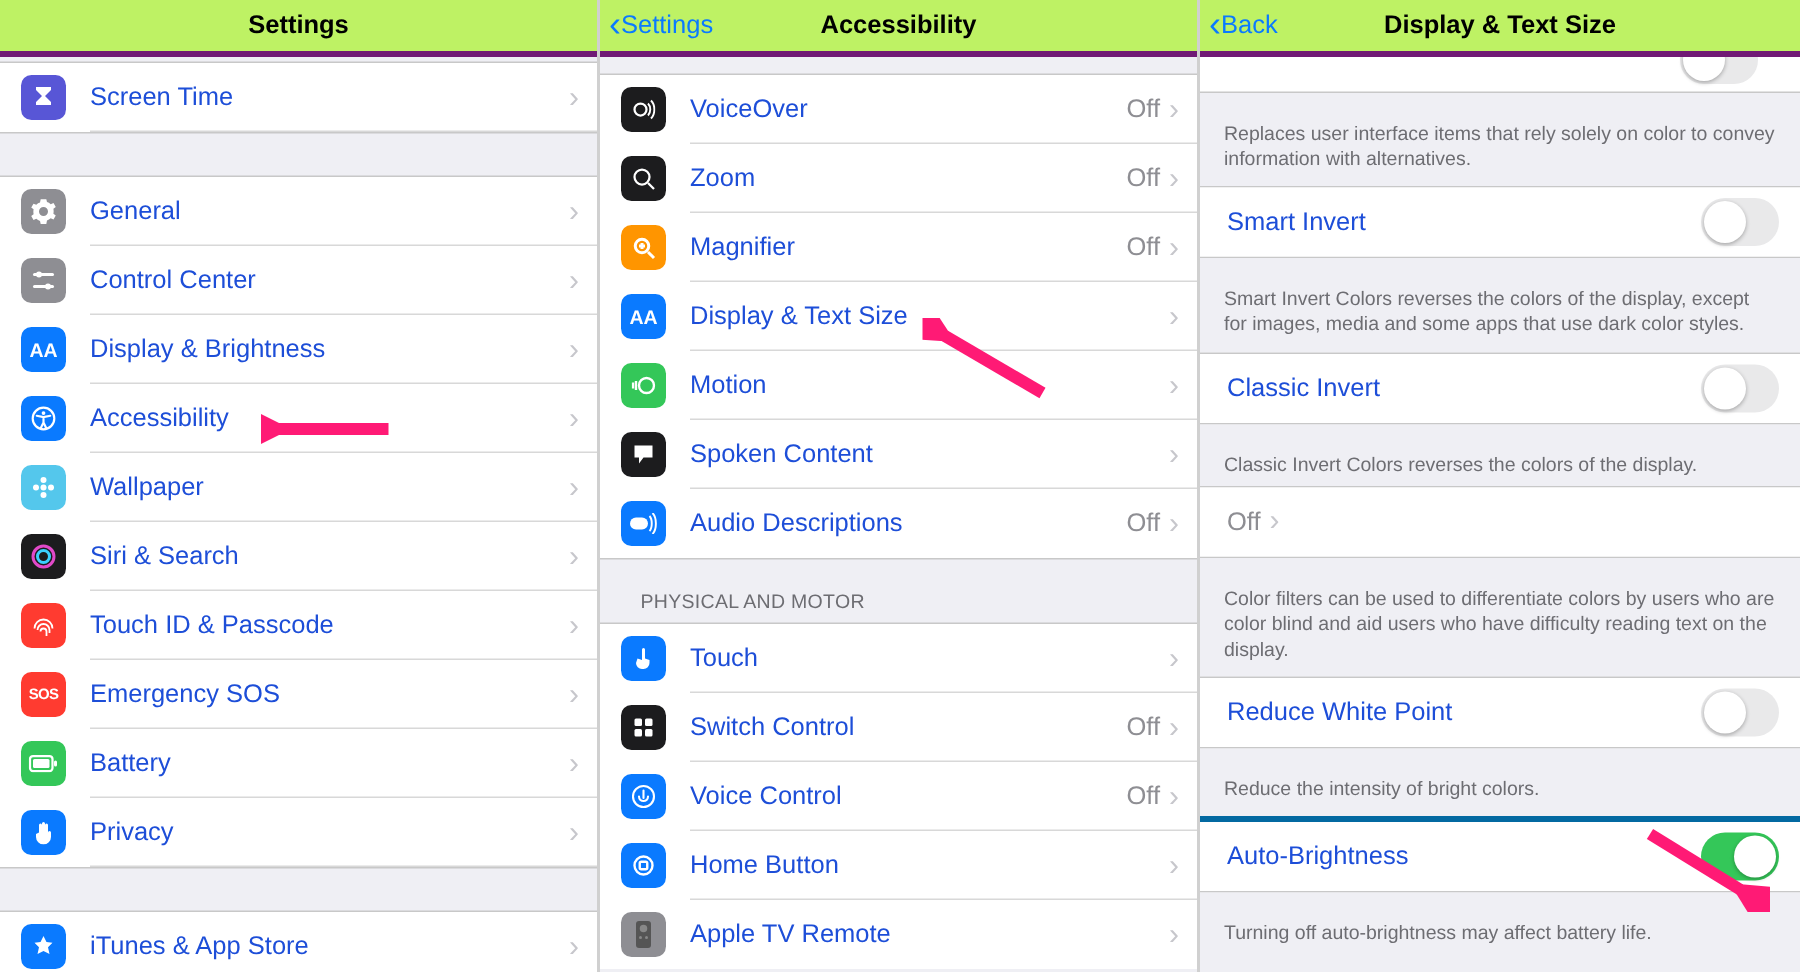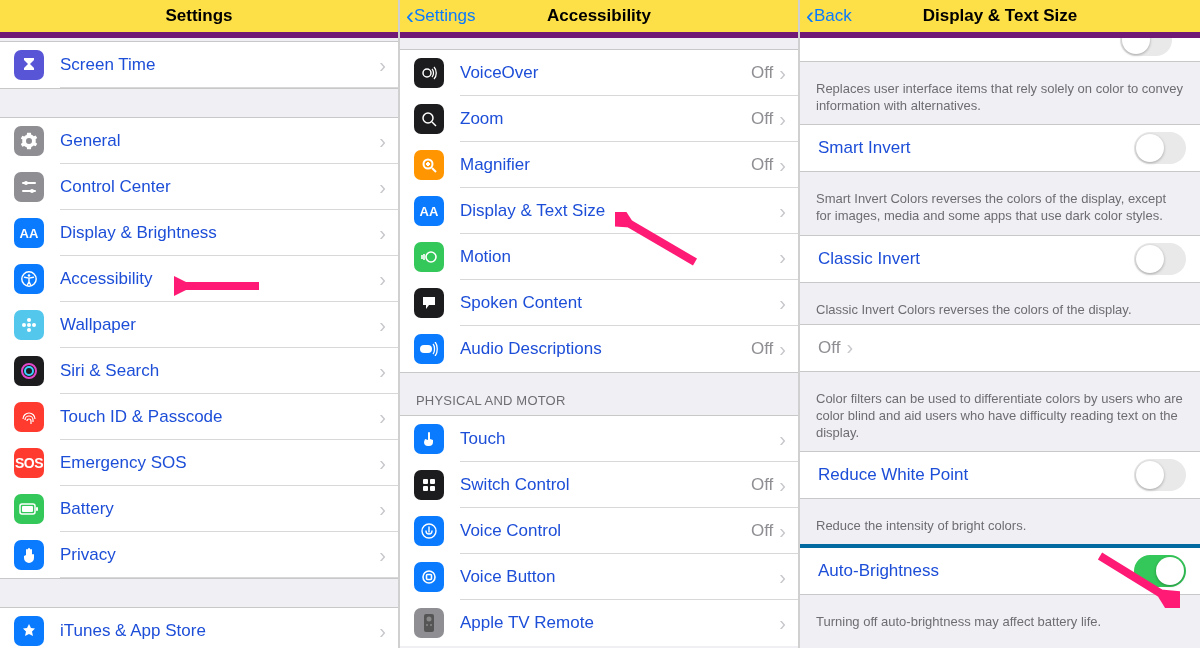--- a/index.html
+++ b/index.html
@@ -2,41 +2,41 @@
 <html><head>
 <meta charset="utf-8">
 <style>
   * { box-sizing: border-box; margin:0; padding:0; font-family: -apple-system, "Helvetica Neue", Arial, sans-serif; }
   body { background:#fff; width:1200px; height:648px; overflow:hidden; }
   .stage { display:flex; width:1200px; height:648px; }
   .pane { position:relative; width:400px; height:648px; border-right:2px solid #d0d0d0; overflow:hidden; background:#efeff4; }
   .pane:last-child { border-right:none; }
 
   
-  .navbar { height:38px; background:#fde047; border-bottom:6px solid #701a75; display:flex; align-items:center; position:relative; }
+  .navbar { height:38px; background:#bef264; border-bottom:4px solid #701a75; display:flex; align-items:center; position:relative; }
   .nav-title { position:absolute; left:0; right:0; text-align:center; font-size:17px; font-weight:600; color:#000; pointer-events:none; }
   .nav-back { display:flex; align-items:center; font-size:17px; color:#0a7aff; padding-left:6px; cursor:pointer; z-index:2; }
   .nav-back .chev { font-size:24px; line-height:1; margin-right:0px; font-weight:400; }
 
   
   .list { background:#fff; }
   .row { display:flex; align-items:center; height:46px; padding-left:14px; background:#fff; position:relative; cursor:pointer; }
   .row .sep { position:absolute; left:60px; right:0; bottom:0; height:1px; background:#d8d8d8; }
   .row .label { font-size:17px; color:#1d4ed8; flex:1; }
   .row .value { font-size:17px; color:#8e8e93; margin-right:6px; }
   .row .disclosure { color:#c7c7cc; font-size:20px; padding-right:12px; }
   .row .iconwrap { width:30px; height:30px; border-radius:7px; margin-right:16px; display:flex; align-items:center; justify-content:center; color:#fff; font-size:15px; font-weight:700; flex-shrink:0; }
   .row.noicon { padding-left:18px; }
 
   
   .gap { height:30px; background:#efeff4; border-top:1px solid #c8c8c8; border-bottom:1px solid #c8c8c8; }
   .gap.top0 { border-top:none; height:4px; }
 
   
-  .sec-header { font-size:13px; color:#6d6d72; letter-spacing:0.2px; padding:20px 16px 7px 16px; background:#efeff4; border-bottom:1px solid #c8c8c8; text-transform:uppercase; }
+  .sec-header { font-size:13px; color:#6d6d72; letter-spacing:0.2px; padding:20px 16px 7px 27px; background:#efeff4; border-bottom:1px solid #c8c8c8; text-transform:uppercase; }
   .sec-footer { font-size:13px; color:#6d6d72; padding:18px 16px 10px 16px; background:#efeff4; line-height:1.32; }
 
   
   .switch { width:52px; height:32px; border-radius:16px; position:relative; margin-right:14px; flex-shrink:0; }
   .switch .knob { width:28px; height:28px; border-radius:50%; background:#fff; position:absolute; top:2px; box-shadow:0 1px 3px rgba(0,0,0,0.3); }
   .switch.off { background:#e9e9ea; }
   .switch.off .knob { left:2px; }
   .switch.on { background:#34c759; }
   .switch.on .knob { right:2px; }
 
@@ -151,21 +151,21 @@
                 <path d="M5 12a4 4 0 018 0v2"></path>
                 <path d="M7 13a2 2 0 014 0v3"></path>
               </svg>
             </div>
           <div class="label">Touch ID &amp; Passcode</div>
           <div class="disclosure">›</div>
           <div class="sep"></div>
         </div>
         <div class="row">
           <div class="iconwrap" style="background:#ff3b30">
-              <span style="font-size:14px;font-weight:800;letter-spacing:-0.5px">SOS</span>
+              <span style="font-size:10px;font-weight:800;letter-spacing:-0.5px">SOS</span>
             </div>
           <div class="label">Emergency SOS</div>
           <div class="disclosure">›</div>
           <div class="sep"></div>
         </div>
         <div class="row">
           <div class="iconwrap" style="background:#34c759">
               <svg width="20" height="12" viewBox="0 0 20 12" fill="#fff">
                 <rect x="1" y="1" width="15" height="10" rx="2" fill="none" stroke="#fff" stroke-width="1.5"></rect>
                 <rect x="17" y="4" width="2" height="4" rx="1"></rect>
@@ -345,21 +345,21 @@
           <div class="disclosure">›</div>
           <div class="sep"></div>
         </div>
         <div class="row">
           <div class="iconwrap" style="background:#0a7aff">
               <svg width="16" height="16" viewBox="0 0 16 16" fill="none" stroke="#fff" stroke-width="1.6">
                 <circle cx="8" cy="8" r="6"></circle>
                 <rect x="5.5" y="5.5" width="5" height="5" rx="1"></rect>
               </svg>
             </div>
-          <div class="label">Voice Button</div>
+          <div class="label">Home Button</div>
           <div class="disclosure">›</div>
           <div class="sep"></div>
         </div>
         <div class="row">
           <div class="iconwrap" style="background:#8e8e93">
               <svg width="10" height="18" viewBox="0 0 10 18" fill="#fff">
                 <rect x="0" y="0" width="10" height="18" rx="2" fill="#555"></rect>
                 <circle cx="5" cy="5" r="2.5" fill="#888"></circle>
                 <circle cx="3" cy="11" r="1" fill="#888"></circle>
                 <circle cx="7" cy="11" r="1" fill="#888"></circle>

